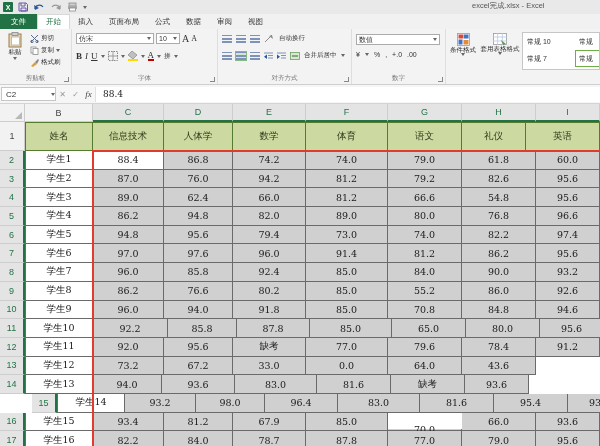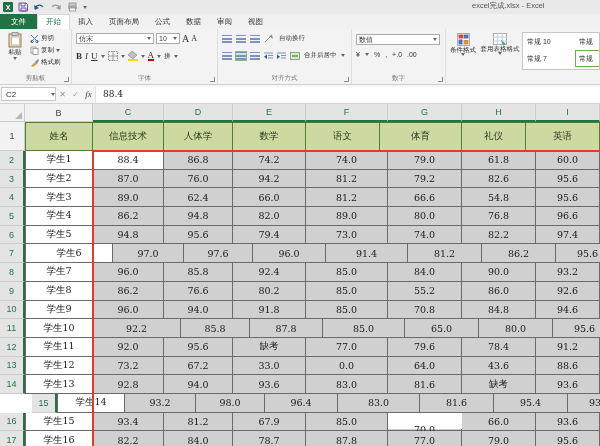--- a/index.html
+++ b/index.html
@@ -317,22 +317,22 @@
         <div class="colhdr sel" style="width: 74px;">H</div>
         <div class="colhdr sel" style="width: 64px;">I</div>
       </div>
     <div id="grid-body">
         <div class="srow" style="height: 29px;">
           <div class="rowhdr">1</div>
           <div class="hcell first" style="width: 68px;">姓名</div>
           <div class="hcell" style="width: 71px;">信息技术</div>
           <div class="hcell" style="width: 69px;">人体学</div>
           <div class="hcell" style="width: 73px;">数学</div>
+          <div class="hcell" style="width: 82px;">体育</div>
           <div class="hcell" style="width: 74px;">语文</div>
-          <div class="hcell" style="width: 82px;">体育</div>
           <div class="hcell" style="width: 64px;">礼仪</div>
           <div class="hcell" style="width: 74px;">英语</div>
         </div>
         <div class="srow" style="height: 18.7px;">
           <div class="rowhdr sel">2</div>
           <div class="cell name" style="width: 68px; text-align: right;">学生1</div>
           <div class="cell val active" style="width: 71px;">88.4</div>
           <div class="cell val" style="width: 69px;">86.8</div>
           <div class="cell val" style="width: 73px;">74.2</div>
           <div class="cell val" style="width: 82px;">74.0</div>
@@ -379,21 +379,21 @@
           <div class="cell val" style="width: 71px;">94.8</div>
           <div class="cell val" style="width: 69px;">95.6</div>
           <div class="cell val" style="width: 73px;">79.4</div>
           <div class="cell val" style="width: 82px;">73.0</div>
           <div class="cell val" style="width: 74px;">74.0</div>
           <div class="cell val" style="width: 74px;">82.2</div>
           <div class="cell val" style="width: 64px; text-align: right;">97.4</div>
         </div>
         <div class="srow" style="height: 18.7px;">
           <div class="rowhdr sel">7</div>
-          <div class="cell name" style="width: 88px;">学生6</div>
+          <div class="cell name" style="width: 68px;">学生6</div>
           <div class="cell val" style="width: 71px;">97.0</div>
           <div class="cell val" style="width: 69px;">97.6</div>
           <div class="cell val" style="width: 73px;">96.0</div>
           <div class="cell val" style="width: 82px;">91.4</div>
           <div class="cell val" style="width: 74px;">81.2</div>
           <div class="cell val" style="width: 74px;">86.2</div>
           <div class="cell val" style="width: 64px;">95.6</div>
         </div>
         <div class="srow" style="height: 18.7px;">
           <div class="rowhdr sel">8</div>
@@ -424,21 +424,21 @@
           <div class="cell val" style="width: 69px;">94.0</div>
           <div class="cell val" style="width: 73px;">91.8</div>
           <div class="cell val" style="width: 82px;">85.0</div>
           <div class="cell val" style="width: 74px;">70.8</div>
           <div class="cell val" style="width: 74px;">84.8</div>
           <div class="cell val" style="width: 64px;">94.6</div>
         </div>
         <div class="srow" style="height: 18.7px;">
           <div class="rowhdr sel">11</div>
           <div class="cell name" style="width: 68px;">学生10</div>
-          <div class="cell val" style="width: 88px;">92.2</div>
+          <div class="cell val" style="width: 75px;">92.2</div>
           <div class="cell val" style="width: 69px;">85.8</div>
           <div class="cell val" style="width: 73px;">87.8</div>
           <div class="cell val" style="width: 82px;">85.0</div>
           <div class="cell val" style="width: 74px;">65.0</div>
           <div class="cell val" style="width: 74px;">80.0</div>
           <div class="cell val" style="width: 64px;">95.6</div>
         </div>
         <div class="srow" style="height: 18.7px;">
           <div class="rowhdr sel">12</div>
           <div class="cell name" style="width: 68px;">学生11</div>
@@ -452,26 +452,24 @@
         </div>
         <div class="srow" style="height: 18.7px;">
           <div class="rowhdr sel">13</div>
           <div class="cell name" style="width: 68px;">学生12</div>
           <div class="cell val" style="width: 71px;">73.2</div>
           <div class="cell val" style="width: 69px;">67.2</div>
           <div class="cell val" style="width: 73px;">33.0</div>
           <div class="cell val" style="width: 82px;">0.0</div>
           <div class="cell val" style="width: 74px;">64.0</div>
           <div class="cell val" style="width: 74px;">43.6</div>
-          <div class="cell val" style="width: 64px;">88.6</div>
         </div>
         <div class="srow" style="height: 18.7px;">
           <div class="rowhdr sel">14</div>
           <div class="cell name" style="width: 68px;">学生13</div>
-          <div class="cell val" style="width: 71px;">92.8</div>
           <div class="cell val" style="width: 69px;">94.0</div>
           <div class="cell val" style="width: 73px;">93.6</div>
           <div class="cell val" style="width: 82px;">83.0</div>
           <div class="cell val" style="width: 74px;">81.6</div>
           <div class="cell val" style="width: 74px;">缺考</div>
           <div class="cell val" style="width: 64px;">93.6</div>
         </div>
         <div class="srow" style="height: 18.7px; padding-left: 32px;">
           <div class="rowhdr sel">15</div>
           <div class="cell name" style="width: 68px;">学生14</div>

